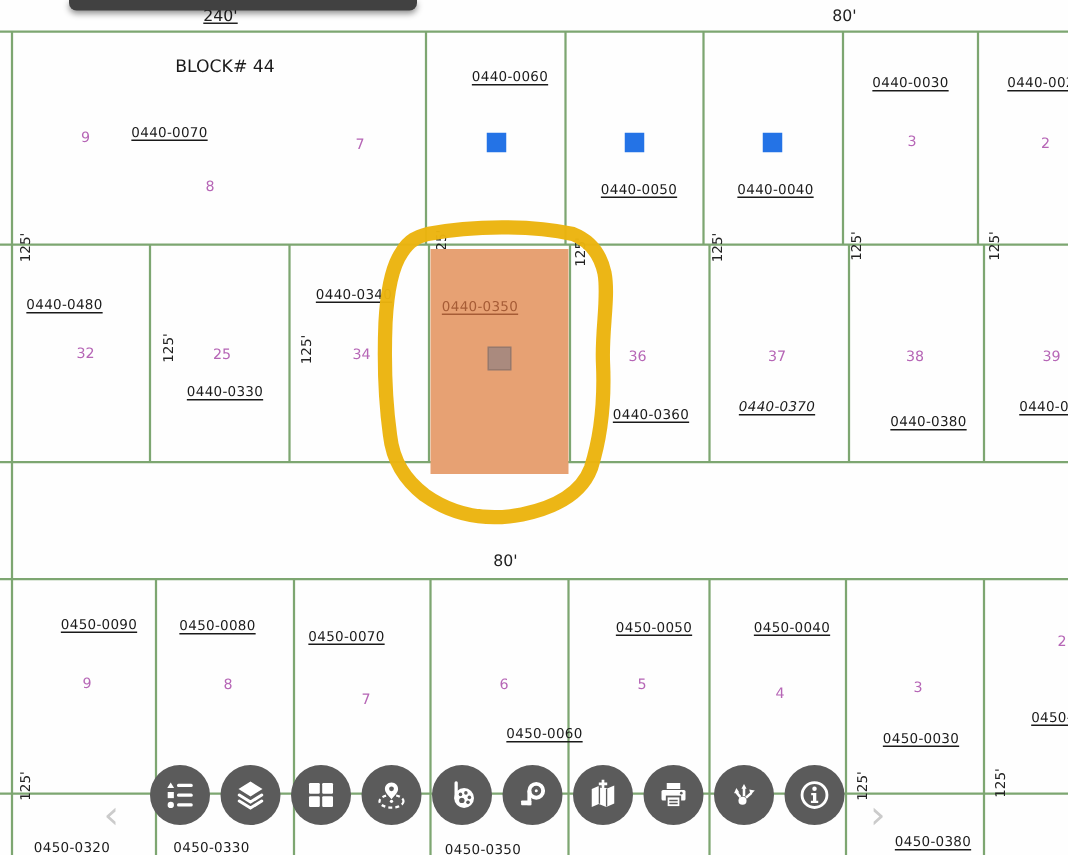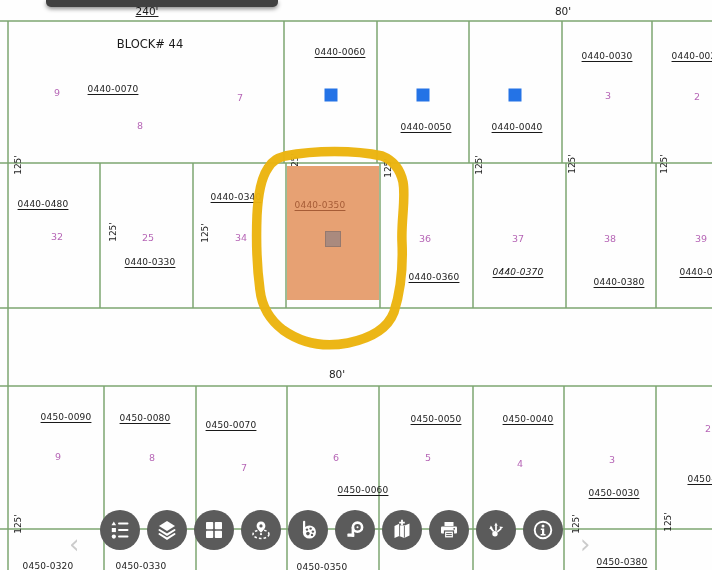--- a/index.html
+++ b/index.html
@@ -124,21 +124,21 @@
       <span class="maplabel tick" style="left: 664px; top: 164px;">125'</span>
       <span class="maplabel tick" style="left: 113px; top: 232px;">125'</span>
       <span class="maplabel tick" style="left: 205px; top: 233px;">125'</span>
       <span class="maplabel tick" style="left: 18px; top: 524px;">125'</span>
       <span class="maplabel tick" style="left: 576px; top: 524px;">125'</span>
       <span class="maplabel tick" style="left: 668px; top: 522px;">125'</span>
       <span class="maplabel block" style="left: 150px; top: 44px;">BLOCK# 44</span>
       <div class="bluesq" style="left: 331px; top: 95px; background: rgb(36, 115, 230);"></div>
       <div class="bluesq" style="left: 423px; top: 95px; background: rgb(36, 115, 230);"></div>
       <div class="bluesq" style="left: 515px; top: 95px; background: rgb(36, 115, 230);"></div>
-      <div class="hl" style="left: 287px; top: 166px; width: 92px; height: 134px; background: rgb(231, 161, 115);">
+      <div class="hl" style="left: 287px; top: 166px; width: 92px; height: 150px; background: rgb(231, 161, 115);">
         <span class="hl-label" style="left: 33px; top: 39px; color: rgb(166, 92, 54);">0440-0350</span>
         <div class="hl-sq" style="left: 46px; top: 73px; width: 14px; height: 14px; background: rgb(170, 138, 126);"></div>
       </div>
     </div>
 
   <svg class="circle-layer" width="712" height="570">
     <path id="markerpath" fill="none" stroke-width="9.5" stroke-linecap="round" stroke-linejoin="round" opacity="0.97" d="M 285 156 C 315 150, 355 150, 382 156 C 392 160, 400 168, 403 182 C 406 198, 401 220, 402 242 C 403 264, 401 290, 394 312 C 388 328, 372 338, 348 343 C 322 348, 300 342, 283 330 C 270 320, 262 308, 260 290 C 257 268, 256 240, 257 215 C 258 196, 261 178, 268 168 C 273 160, 278 158, 285 156 Z" stroke="#ebb40e"></path>
   </svg>
 
   <div class="topbar" id="topbar" style="left: 46px; width: 232px; background: rgb(65, 65, 65);"></div>

